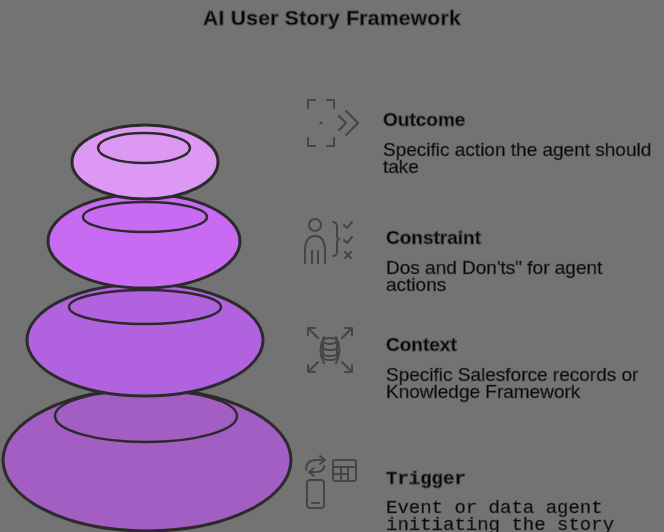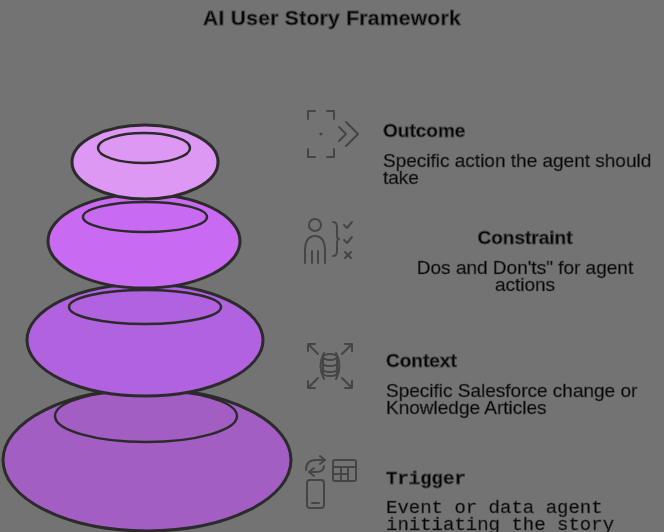--- a/index.html
+++ b/index.html
@@ -20,23 +20,23 @@
   .item .texts { width:280px; padding-top:13px; }
   .item h2 {
     font-size:19px; font-weight:bold; line-height:24px; margin-bottom:9px;
     color:#020202; -webkit-text-stroke:0.9px #434343;
   }
   .item p {
     font-size:19px; line-height:17px;
     color:#020202; -webkit-text-stroke:0.6px #3c3c3c;
   }
   .icon-box svg { stroke:#454545; fill:none; stroke-width:2; stroke-linecap:round; stroke-linejoin:round; }
-  #item-outcome   { top:106px;gap:23px; }
-  #item-constraint{ top:213px;text-align:center; }
-  #item-context   { top:336px; }
+  #item-outcome   { top:95px;gap:23px; }
+  #item-constraint{ top:213px; }
+  #item-context   { top:320px; }
   #item-trigger   { top:454px;font-family:Liberation Mono, monospace; }
 </style>
 </head>
 <body>
 
 <div id="stage">
 
   <div class="title">AI User Story Framework</div>
 
   <svg class="stones-svg" width="310" height="532" viewBox="0 0 310 532">
@@ -111,21 +111,21 @@
         <path d="M24 17 Q17 30 24 43"></path>
         <path d="M36 17 Q43 30 36 43"></path>
         <ellipse cx="30" cy="21" rx="7" ry="3"></ellipse>
         <path d="M23 21 V37 Q23 40 30 40 Q37 40 37 37 V21"></path>
         <path d="M23 27 Q23 30 30 30 Q37 30 37 27"></path>
         <path d="M23 33 Q23 36 30 36 Q37 36 37 33"></path>
       </svg>
     </div>
     <div class="texts">
       <h2>Context</h2>
-      <p>Specific Salesforce change or Knowledge Articles</p>
+      <p>Specific Salesforce records or Knowledge Framework</p>
     </div>
   </div>
 
   <div class="item" id="item-trigger">
     <div class="icon-box">
       <svg width="60" height="60" viewBox="0 0 60 60">
         <rect x="7" y="26" width="17" height="28" rx="3"></rect>
         <path d="M12 49 H19"></path>
         <path d="M6 16 Q6 6 16 6 H24 M20 2 L25 6 L20 10"></path>
         <path d="M24 12 Q24 18 16 18 H10 M14 14 L9 18 L14 22"></path>

